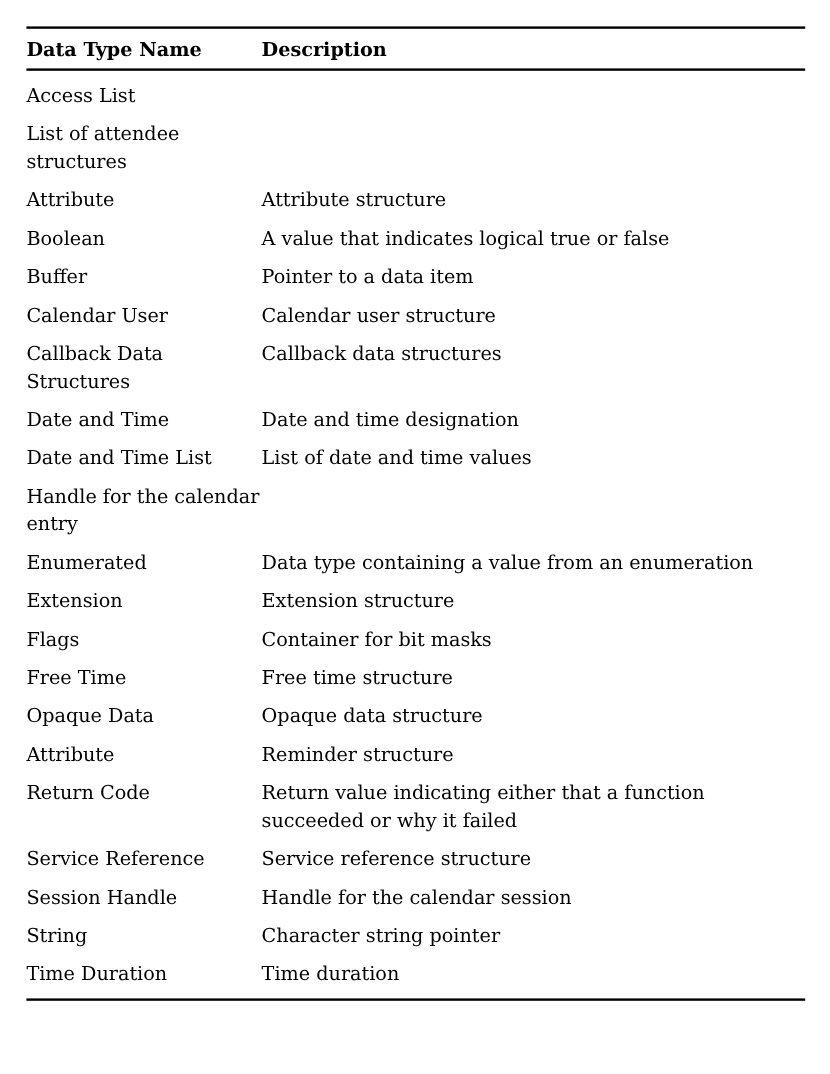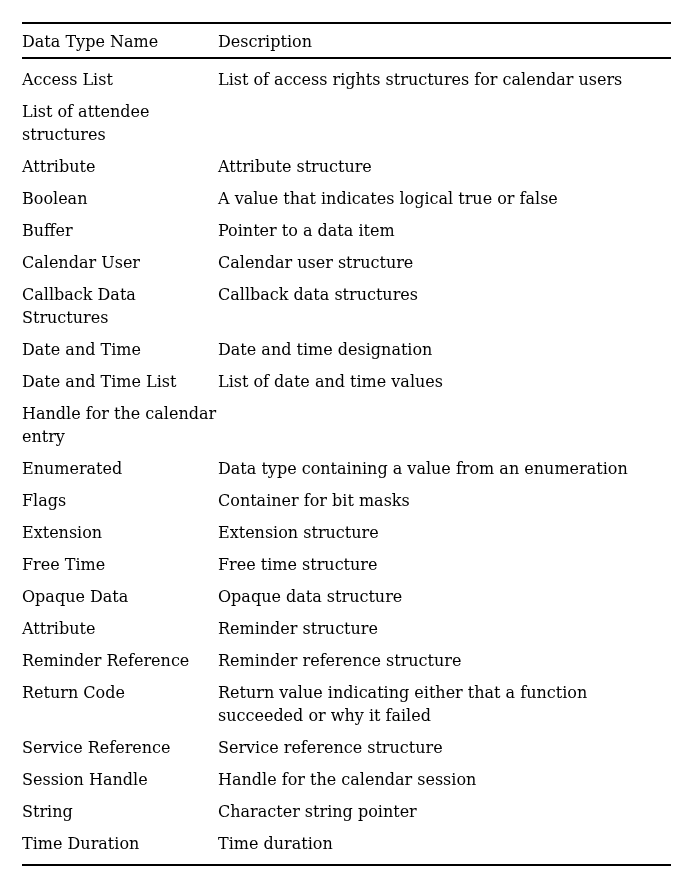--- a/index.html
+++ b/index.html
@@ -22,21 +22,21 @@
     top: 22px;
     width: 649px;
     border-top: 2px solid #000000;
     border-bottom: 2px solid #000000;
   }
   .header-row {
     display: grid;
     grid-template-columns: 196px 1fr;
     padding: 6px 0 4px 0;
     border-bottom: 2px solid #000000;
-    font-weight: normal;
+    font-weight: bold;
     font-size: 16px;
     line-height: 23px;
   }
   .body-rows .row {
     display: grid;
     grid-template-columns: 196px 1fr;
     padding-top: 9px;
     font-size: 16px;
     line-height: 23px;
   }
@@ -55,21 +55,20 @@
 
 <div class="page">
   <div class="datatable">
     <div class="header-row">
       <div class="cell-name">Data Type Name</div>
       <div class="cell-desc">Description</div>
     </div>
     <div class="body-rows">
   <div class="row">
     <div class="cell-name">Access List</div>
-    <div class="cell-desc">List of access rights structures for calendar users</div>
   </div>
 
   <div class="row">
     <div class="cell-desc">List of attendee structures</div>
   </div>
 
   <div class="row">
     <div class="cell-name">Attribute</div>
     <div class="cell-desc">Attribute structure</div>
   </div>
@@ -109,48 +108,44 @@
   <div class="row">
     <div class="cell-desc">Handle for the calendar entry</div>
   </div>
 
   <div class="row">
     <div class="cell-name">Enumerated</div>
     <div class="cell-desc">Data type containing a value from an enumeration</div>
   </div>
 
   <div class="row">
-    <div class="cell-name">Flags</div>
-    <div class="cell-desc">Container for bit masks</div>
+    <div class="cell-name">Extension</div>
+    <div class="cell-desc">Extension structure</div>
   </div>
 
   <div class="row">
-    <div class="cell-name">Extension</div>
-    <div class="cell-desc">Extension structure</div>
+    <div class="cell-name">Flags</div>
+    <div class="cell-desc">Container for bit masks</div>
   </div>
 
   <div class="row">
     <div class="cell-name">Free Time</div>
     <div class="cell-desc">Free time structure</div>
   </div>
 
   <div class="row">
     <div class="cell-name">Opaque Data</div>
     <div class="cell-desc">Opaque data structure</div>
   </div>
 
   <div class="row">
     <div class="cell-name">Attribute</div>
     <div class="cell-desc">Reminder structure</div>
   </div>
 
-  <div class="row">
-    <div class="cell-name">Reminder Reference</div>
-    <div class="cell-desc">Reminder reference structure</div>
-  </div>
 
   <div class="row">
     <div class="cell-name">Return Code</div>
     <div class="cell-desc">Return value indicating either that a function succeeded or why it failed</div>
   </div>
 
   <div class="row">
     <div class="cell-name">Service Reference</div>
     <div class="cell-desc">Service reference structure</div>
   </div>

